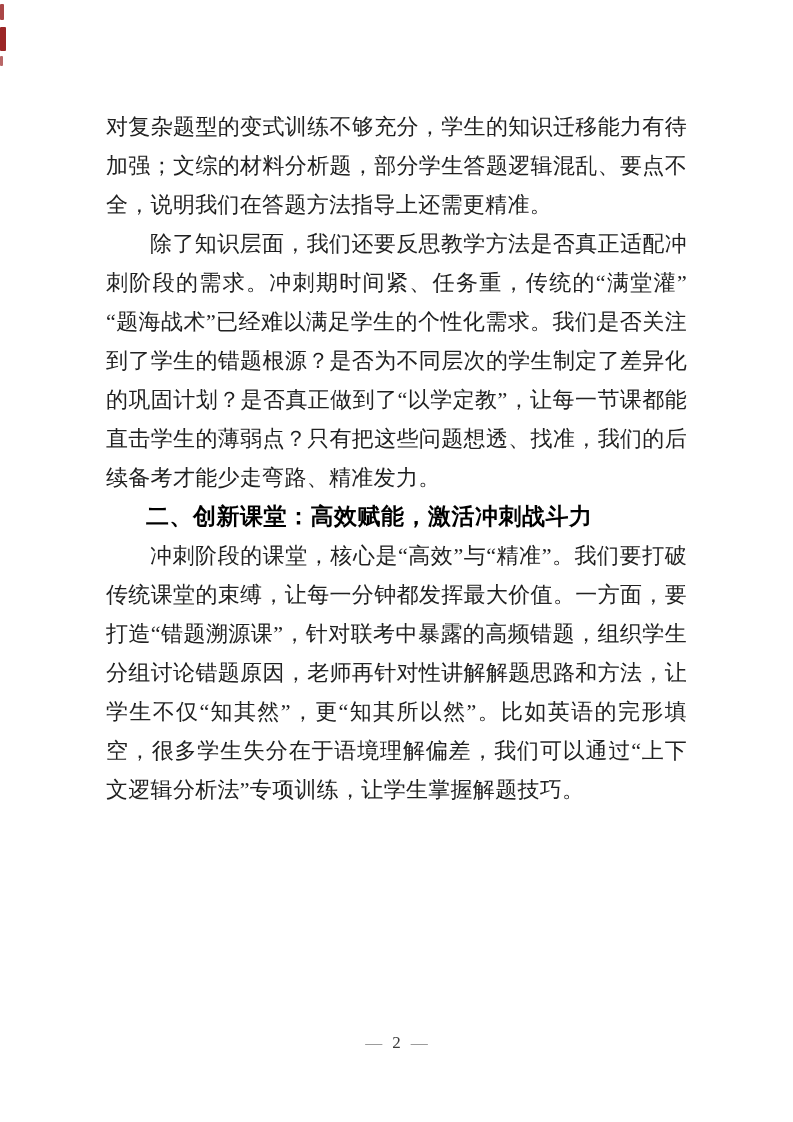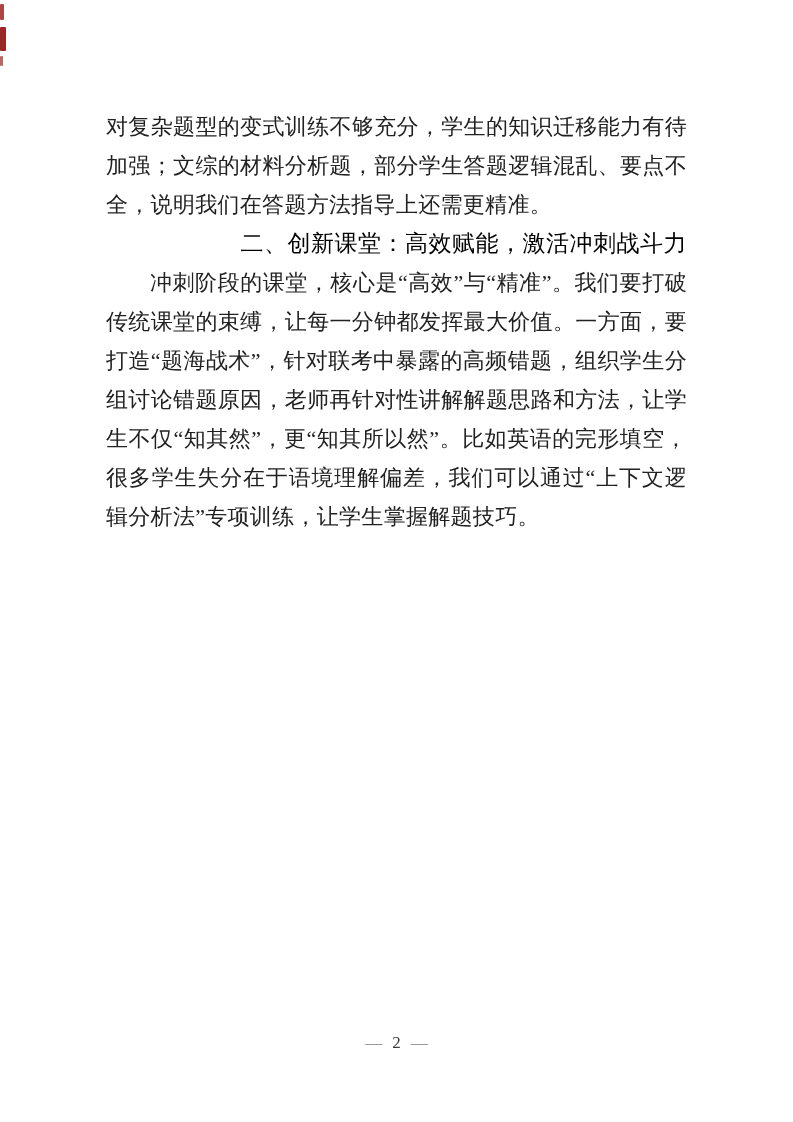--- a/index.html
+++ b/index.html
@@ -41,26 +41,25 @@
     line-height: 39px;
     text-align: justify;
     text-justify: inter-character;
     letter-spacing: 0.3px;
     color: #212121;
   }
   p.indent { text-indent: 44px; }
   h2.section-heading {
     font-family: "Liberation Sans", "DejaVu Sans", sans-serif;
     font-size: 23px;
-    font-weight: 400;
+    font-weight: 700;
     line-height: 39px;
     color: #000000;
     text-indent: 40px;
     letter-spacing: 0.5px;
-    text-align: right;
   }
   .footer {
     position: absolute;
     left: 0;
     top: 1031px;
     width: 793px;
     text-align: center;
     font-family: "Liberation Serif", "DejaVu Serif", serif;
     font-size: 17px;
     line-height: 24px;
@@ -79,24 +78,25 @@
 
 <div class="page">
 
   <span class="red-fragment rf1"></span>
   <span class="red-fragment rf2"></span>
   <span class="red-fragment rf3"></span>
 
   <main class="content">
     <p class="body">对复杂题型的变式训练不够充分，学生的知识迁移能力有待加强；文综的材料分析题，部分学生答题逻辑混乱、要点不全，说明我们在答题方法指导上还需更精准。</p>
 
+    <p class="body indent">除了知识层面，我们还要反思教学方法是否真正适配冲刺阶段的需求。冲刺期时间紧、任务重，传统的“满堂灌”“题海战术”已经难以满足学生的个性化需求。我们是否关注到了学生的错题根源？是否为不同层次的学生制定了差异化的巩固计划？是否真正做到了“以学定教”，让每一节课都能直击学生的薄弱点？只有把这些问题想透、找准，我们的后续备考才能少走弯路、精准发力。</p>
 
     <h2 class="section-heading">二、创新课堂：高效赋能，激活冲刺战斗力</h2>
 
-    <p class="body indent">冲刺阶段的课堂，核心是“高效”与“精准”。我们要打破传统课堂的束缚，让每一分钟都发挥最大价值。一方面，要打造“题海战术”，针对联考中暴露的高频错题，组织学生分组讨论错题原因，老师再针对性讲解解题思路和方法，让学生不仅“知其然”，更“知其所以然”。比如英语的完形填空，很多学生失分在于语境理解偏差，我们可以通过“上下文逻辑分析法”专项训练，让学生掌握解题技巧。</p>
+    <p class="body indent">冲刺阶段的课堂，核心是“高效”与“精准”。我们要打破传统课堂的束缚，让每一分钟都发挥最大价值。一方面，要打造“错题溯源课”，针对联考中暴露的高频错题，组织学生分组讨论错题原因，老师再针对性讲解解题思路和方法，让学生不仅“知其然”，更“知其所以然”。比如英语的完形填空，很多学生失分在于语境理解偏差，我们可以通过“上下文逻辑分析法”专项训练，让学生掌握解题技巧。</p>
 
   </main>
 
   <footer class="footer">
     <span class="dash">—</span><span class="num">2</span><span class="dash">—</span>
   </footer>
 
 </div>
 
 </body></html>

